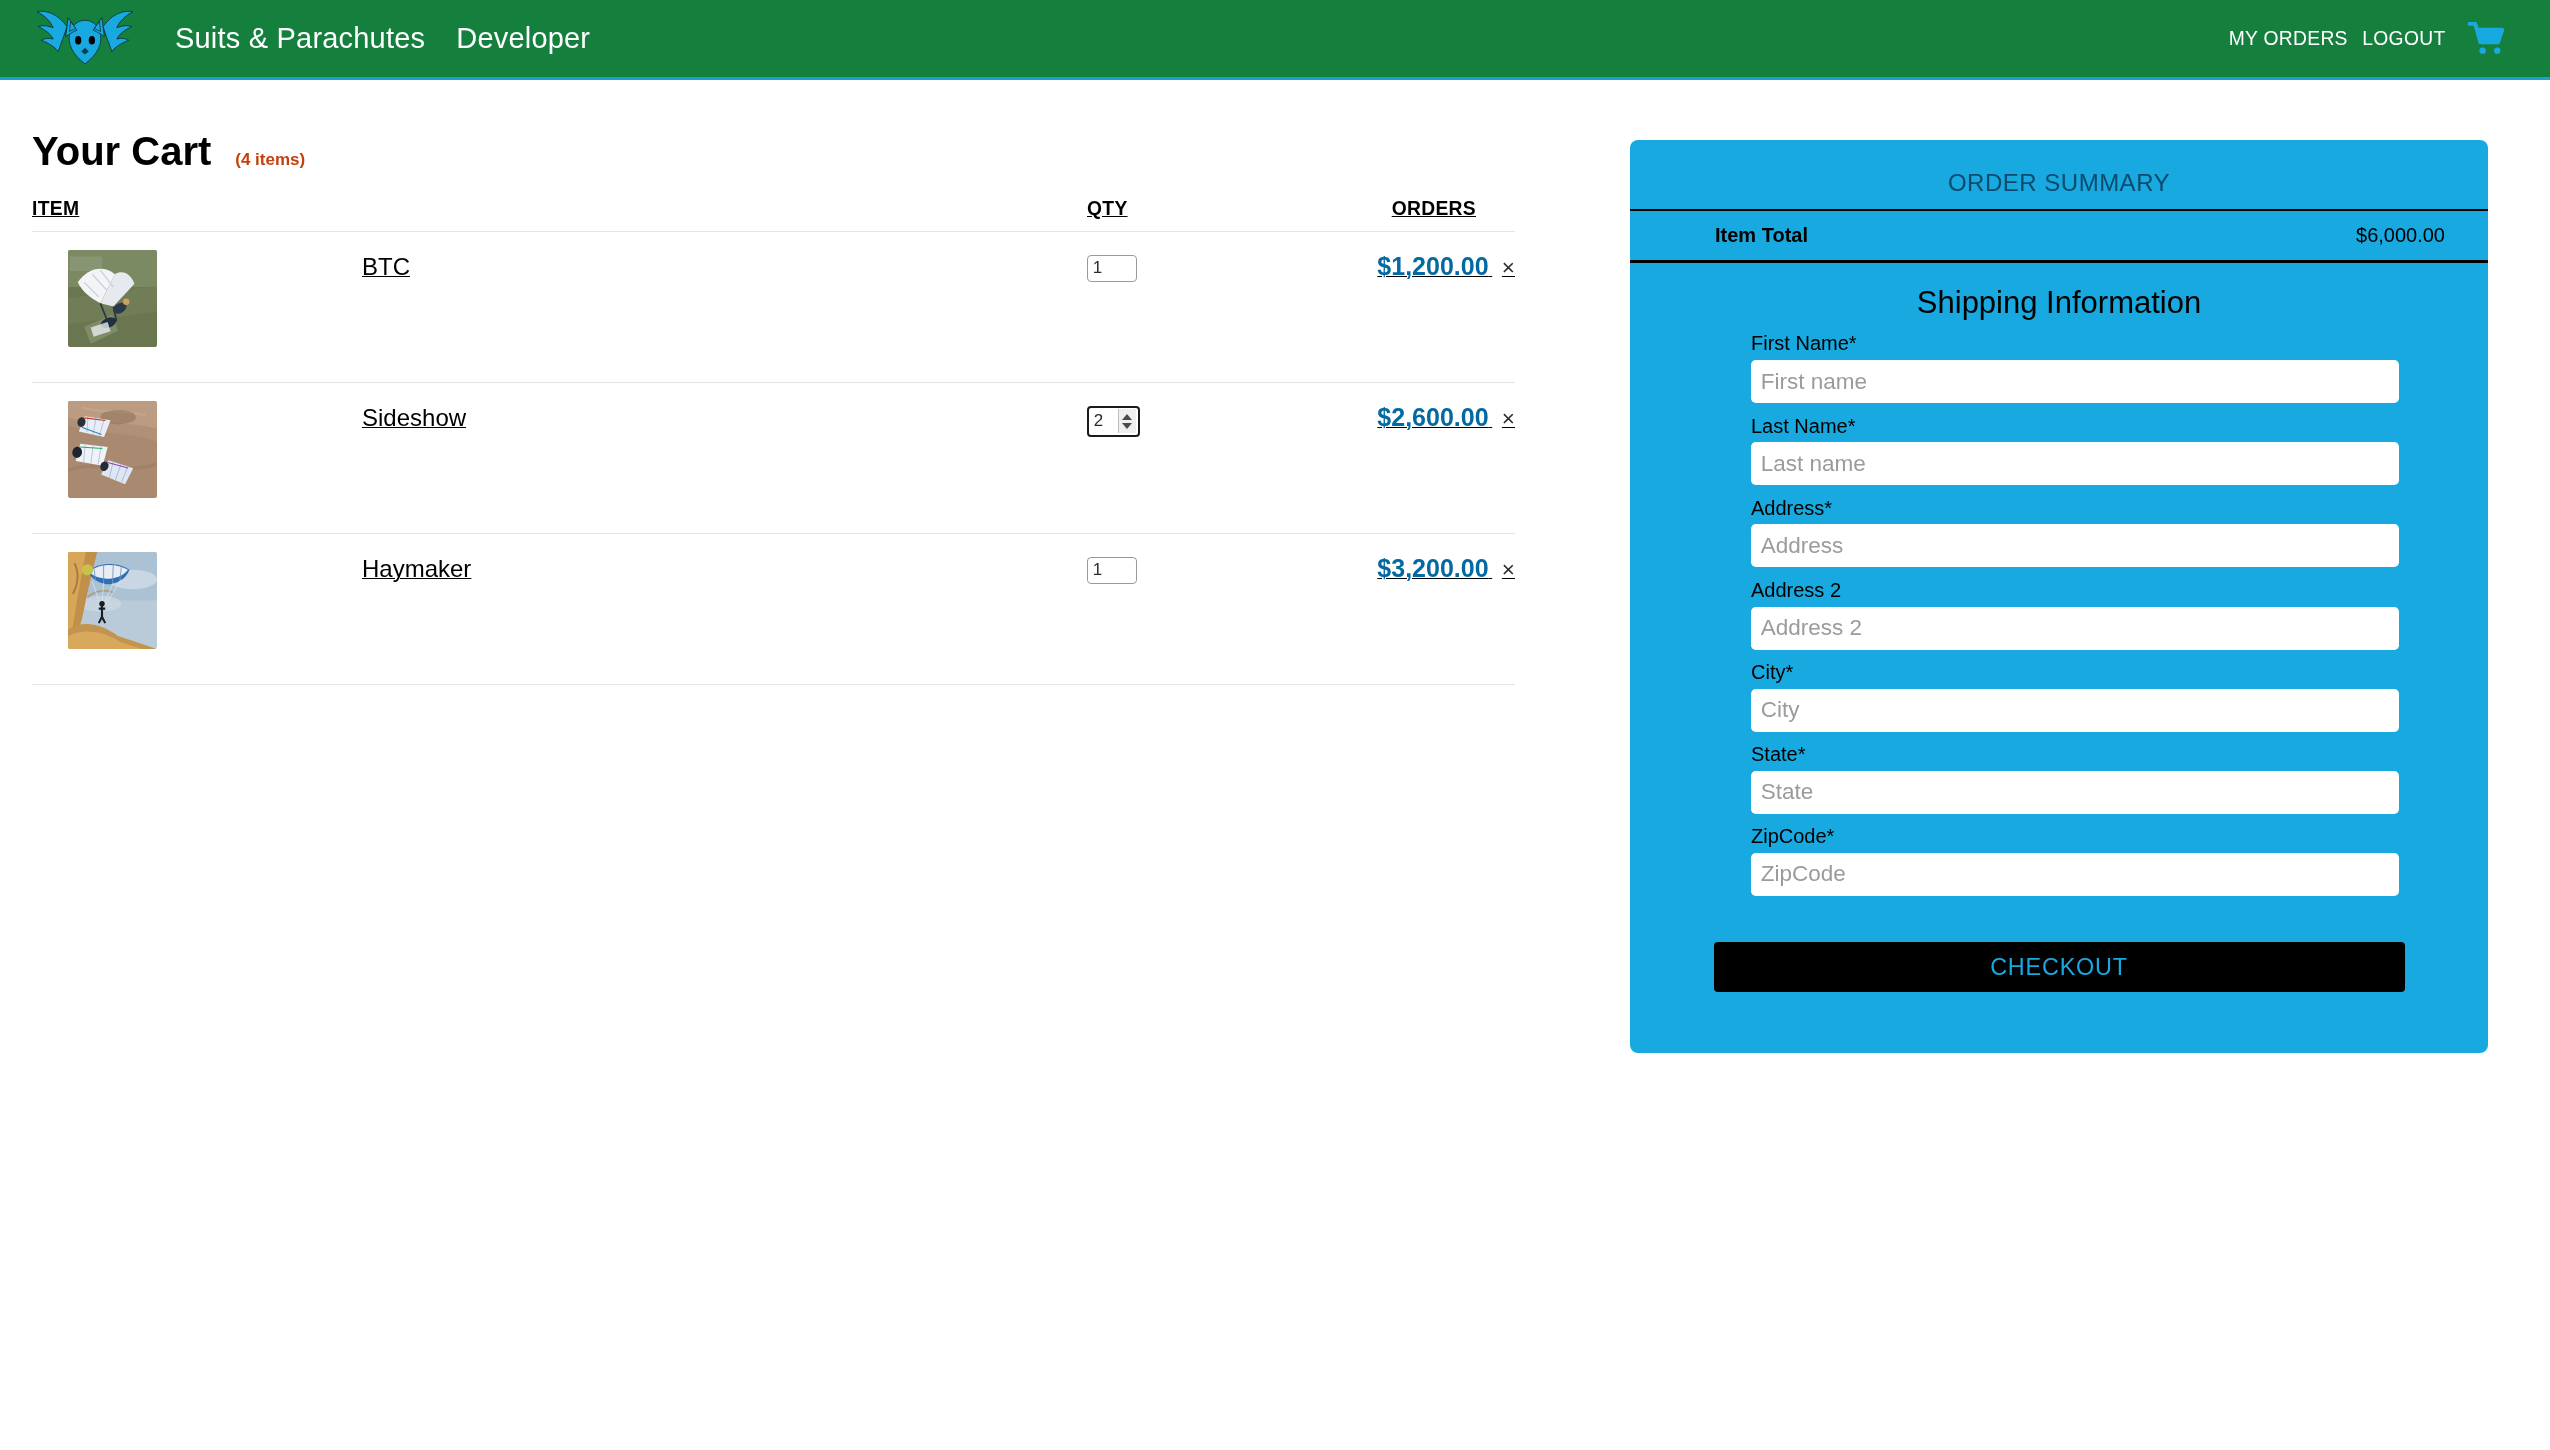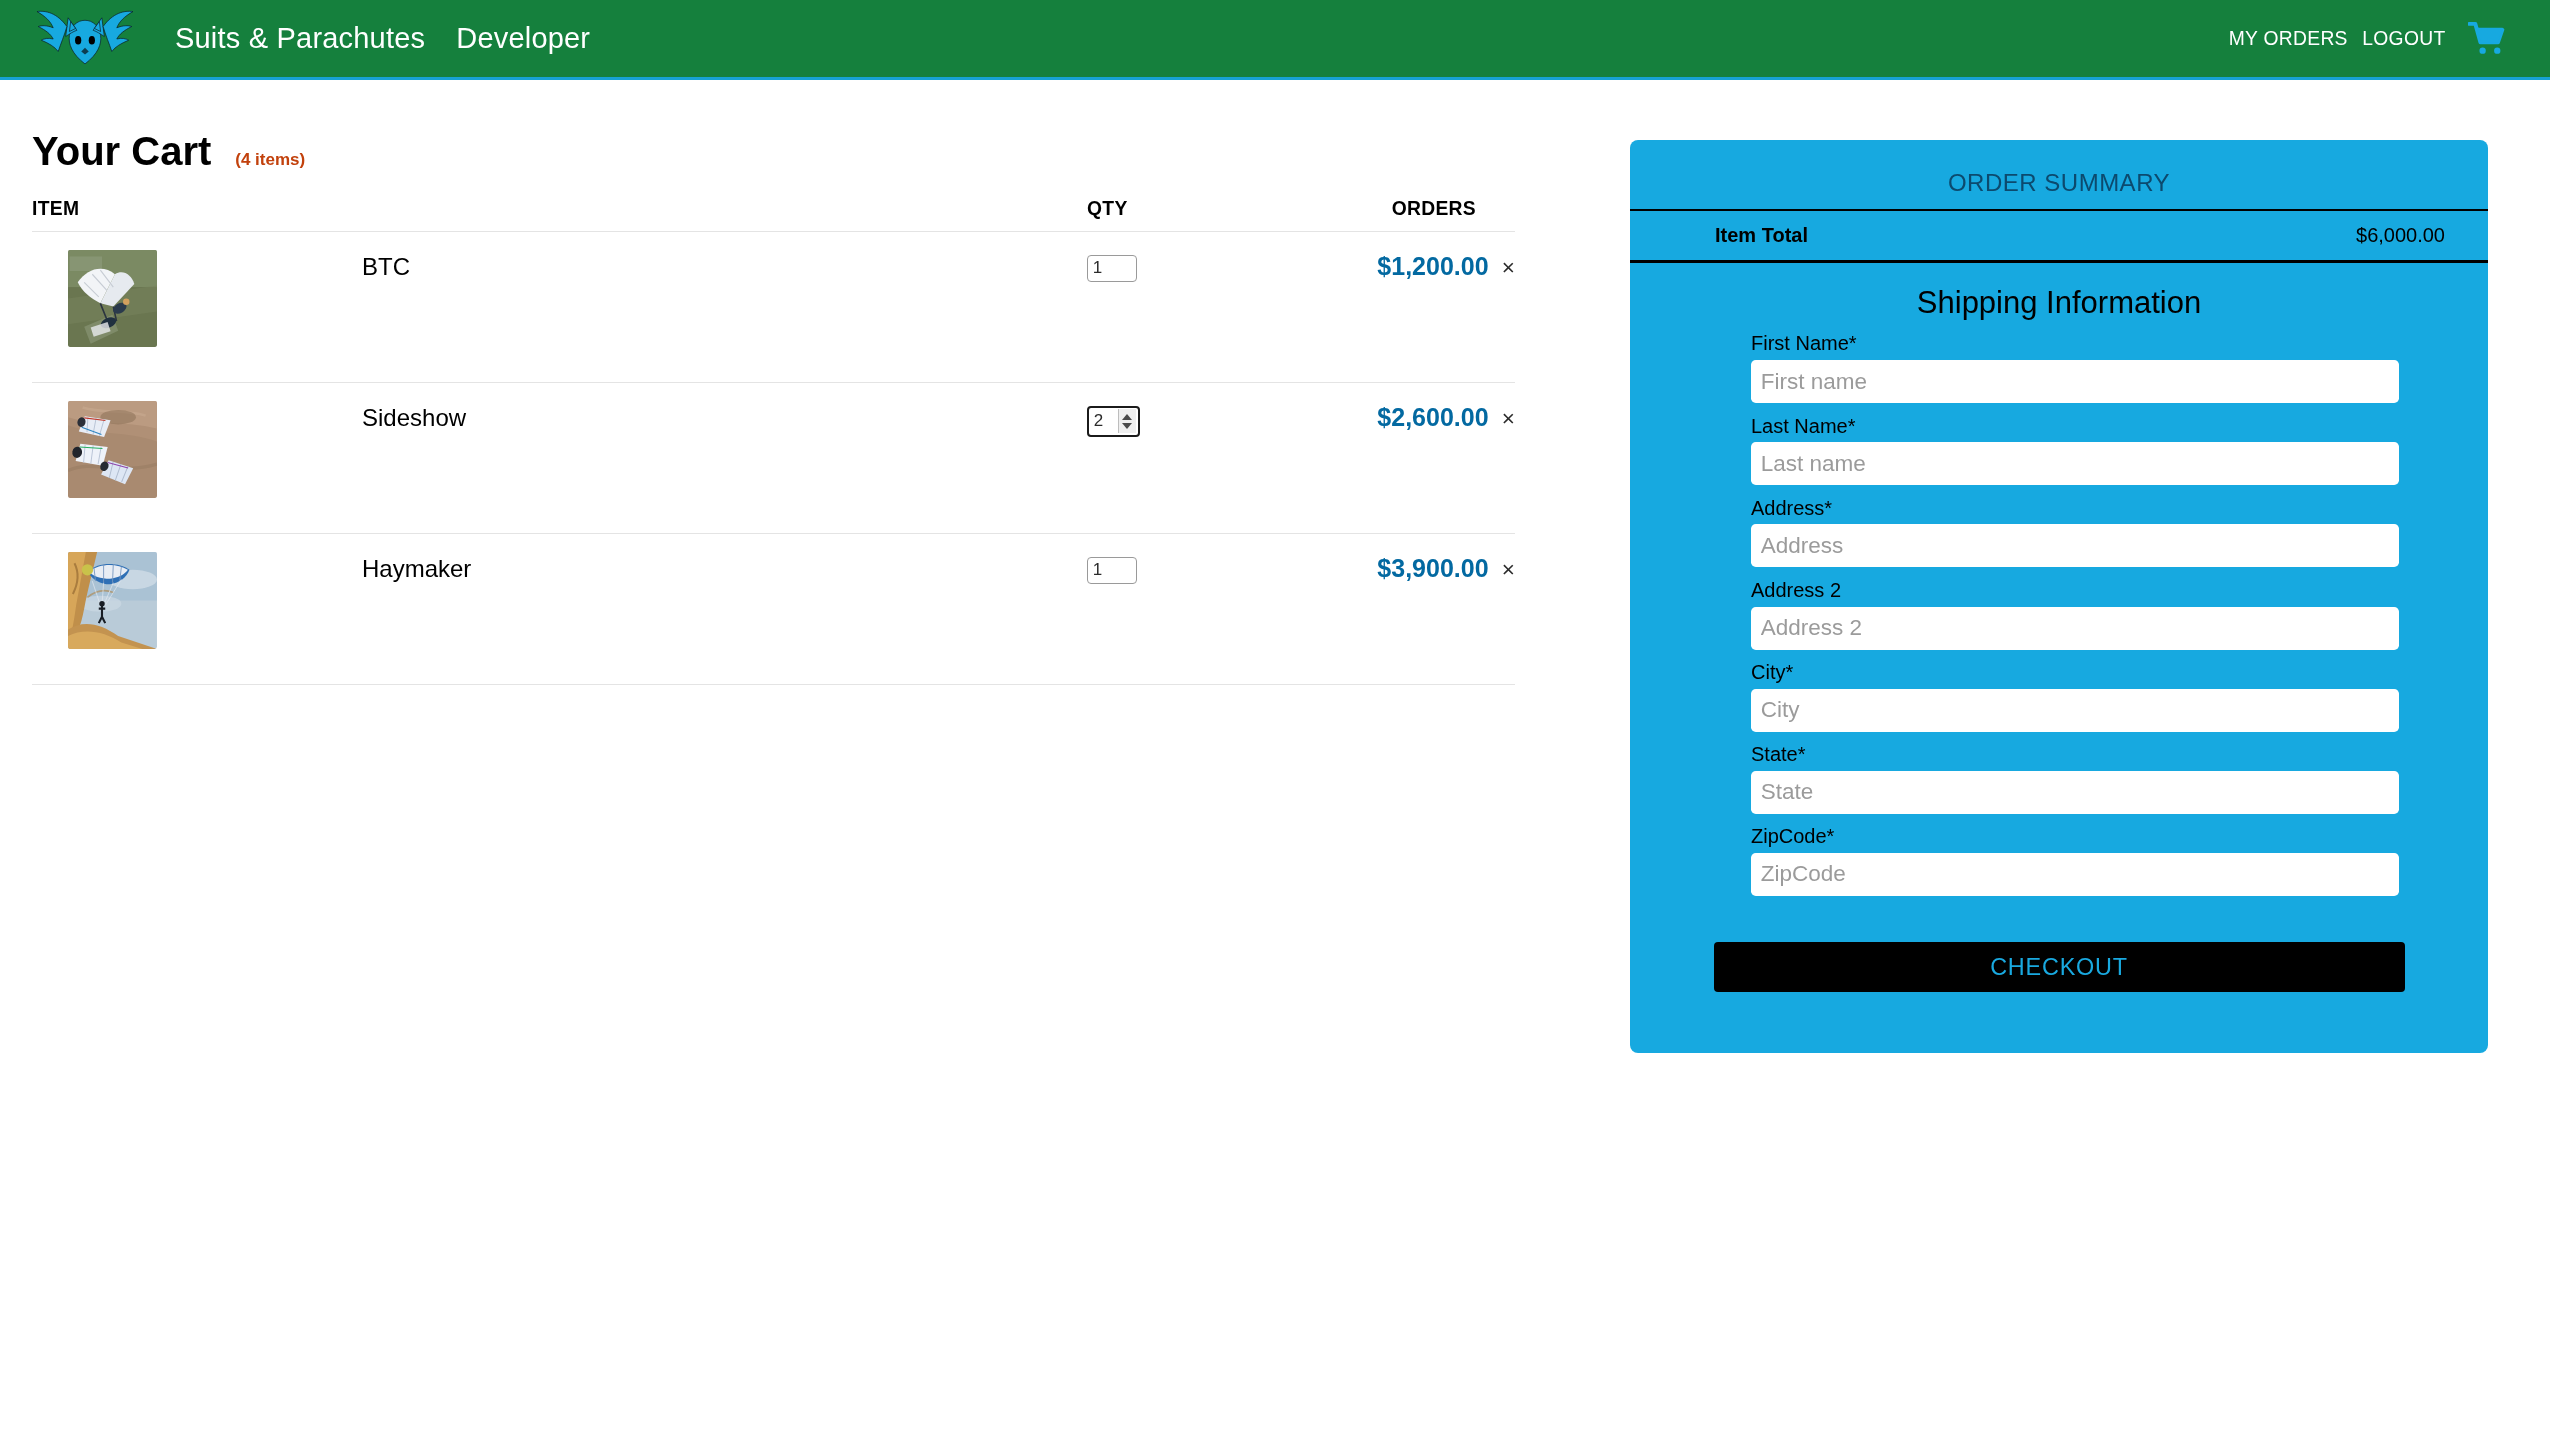--- a/index.html
+++ b/index.html
@@ -39,21 +39,21 @@
   .cart-icon { margin-left: 22.5px; width: 39px; height: 35px; display:block; cursor: pointer;}
 
   
   .cart-section {
     position: absolute; left: 32px; top: 129px; width: 1483px;
   }
   .cart-title-row { display: flex; align-items: baseline; margin-bottom: 24px; }
   .cart-title { font-size: 40px; font-weight: bold; color: #000; }
   .cart-count { font-size: 17px; font-weight: bold; color: #c2410c; margin-left: 24px; }
 
-  .cart-table { width: 1483px; border-collapse: collapse; table-layout: fixed; }
+  .cart-table { width: 1483px; border-collapse: collapse; table-layout: fixed; text-decoration: underline; }
   .cart-table th {
     font-size: 19.3px; font-weight: bold; color: #000;
     padding: 0 0 11.3px 0; border-bottom: 1.6px solid #e4e4e4;
     letter-spacing: 0.3px;
   }
   .th-item  { width: 330px; text-align: left; }
   .th-blank { width: 725px; }
   .th-qty   { width: 209px; text-align: left; }
   .th-total { width: 219px; text-align: right; padding-right: 39px !important; }
 
@@ -297,21 +297,21 @@
         </td>
         <td class="cell-name">
           <span class="item-name">Haymaker</span>
         </td>
         <td class="cell-qty">
           <span class="qty-box">
             <span>1</span>
           </span>
         </td>
         <td class="cell-total">
-          <span class="price">$3,900.00</span>
+          <span class="price">$3,200.00</span>
           <span class="remove-x">×</span>
         </td>
       </tr>
 
     </tbody>
   </table>
 </div>
 
 <div class="summary-panel">
   <div class="summary-head">ORDER SUMMARY</div>

